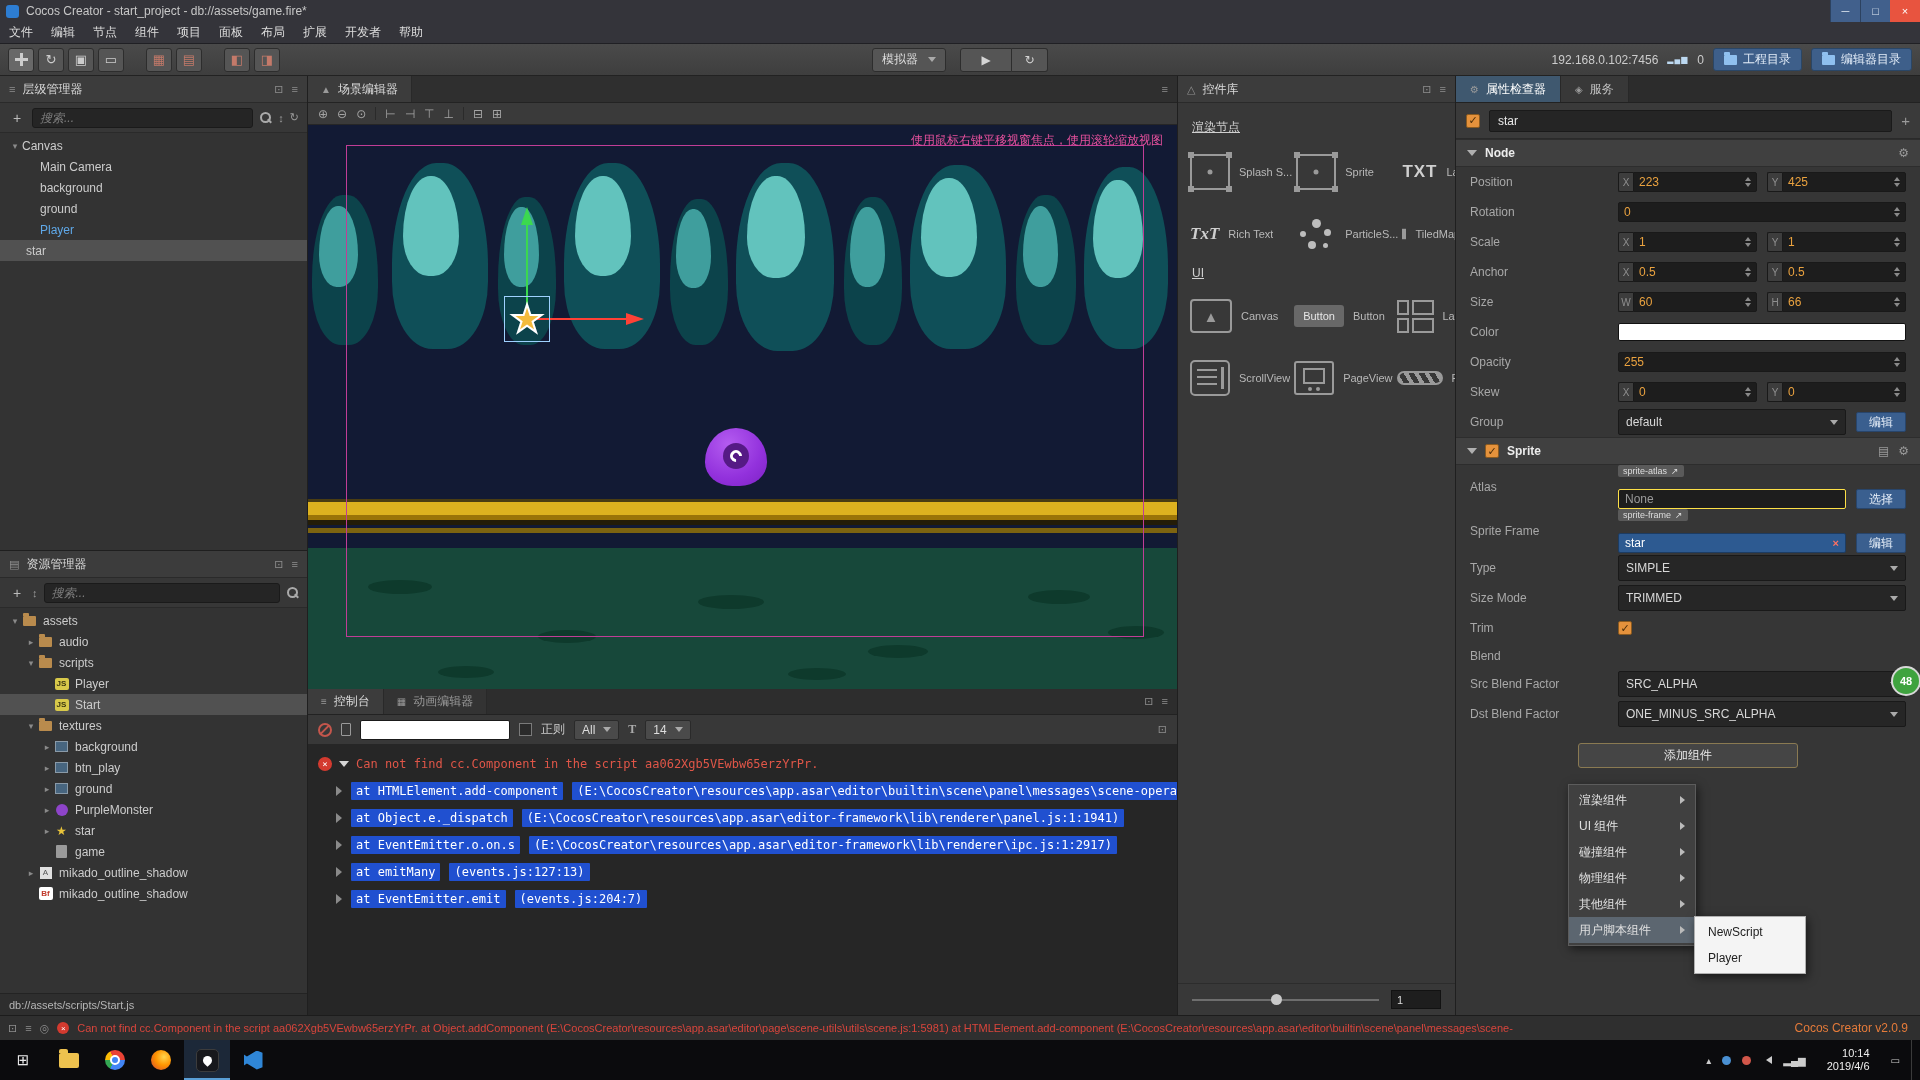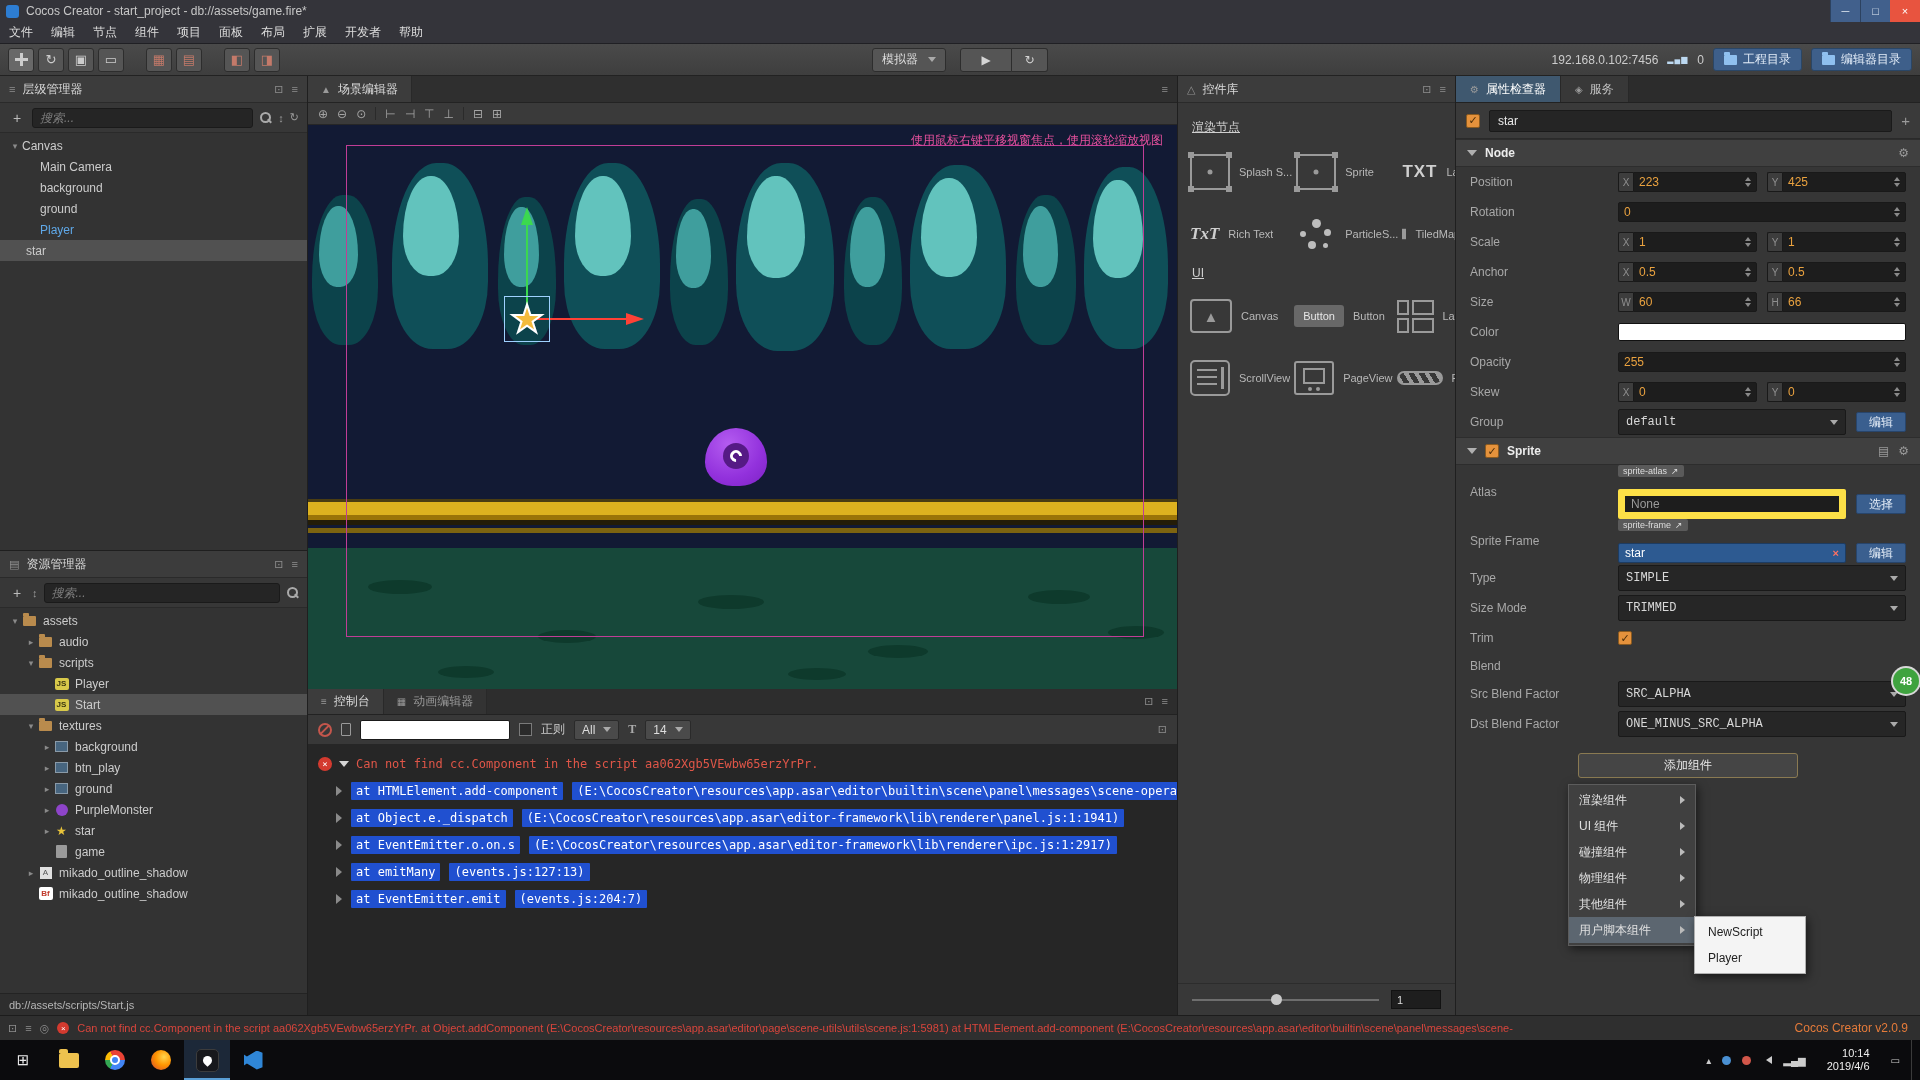--- a/index.html
+++ b/index.html
@@ -194,28 +194,28 @@
   .ctrl-line { display:flex; align-items:center; gap:10px; }
   .numpair { flex:1; display:flex; min-width:0; }
   .axis { width:15px; height:20px; background:#3d3d3d; border:1px solid #191919; border-right:none; border-radius:2px 0 0 2px; color:#8f8f8f; font-size:10px; display:flex; align-items:center; justify-content:center; flex-shrink:0; }
   .numfield { flex:1; height:20px; background:#1d1d1d; border:1px solid #191919; border-radius:0 2px 2px 0; display:flex; align-items:center; padding:0 5px; color:#eaa23f; min-width:0; }
   .numfield.full { border-radius:2px; }
   .st { margin-left:auto; display:flex; flex-direction:column; gap:2px; }
   .st i { display:block; width:0; height:0; border-left:3px solid transparent; border-right:3px solid transparent; }
   .st .up { border-bottom:4px solid #8a8a8a; }
   .st .dn { border-top:4px solid #8a8a8a; }
   .color-swatch { flex:1; height:18px; background:#fff; border:1px solid #111; border-radius:2px; }
-  .dd { flex:1; height:20px; background:#262626; border:1px solid #191919; border-radius:2px; display:flex; align-items:center; gap:8px; padding:12px 7px; color:#d8d8d8; min-width:0;font-family:Liberation Mono, monospace; }
+  .dd { flex:1; height:20px; background:#262626; border:1px solid #191919; border-radius:2px; display:flex; align-items:center; gap:8px; padding:12px 7px; color:#d8d8d8; min-width:0; }
   .dd .car { margin-left:auto; }
   .blue-btn { width:50px; height:20px; background:#3a5f8f; border:1px solid #28456b; border-radius:2px; color:#e8f0fa; display:flex; align-items:center; justify-content:center; flex-shrink:0; }
   .tagline { display:flex; }
   .tag { background:#5a5a5a; color:#ddd; font-size:9px; padding:1px 5px; border-radius:2px; display:flex; align-items:center; gap:4px; }
   .frame-field { flex:1; height:20px; background:#2d5a91; border:1px solid #1d3c62; border-radius:2px; color:#fff; display:flex; align-items:center; padding:0 6px; min-width:0; }
   .frame-x { margin-left:auto; color:#ff7163; font-weight:bold; font-size:11px; }
-  .nonefield { flex:1; height:20px; background:#1d1d1d; border:7px solid #fde047; border-radius:2px; color:#9a9a9a; display:flex; align-items:center; padding:8px 6px; min-width:0; }
+  .nonefield { flex:1; height:20px; background:#1d1d1d; border:1px solid #fde047; border-radius:2px; color:#9a9a9a; display:flex; align-items:center; padding:8px 6px; min-width:0; }
   .add-btn { margin:14px auto 0; width:220px; height:25px; background:#454545; border:1px solid #8a7a52; border-radius:3px; color:#e8e8e8; display:flex; align-items:center; justify-content:center; }
   .ctx-menu { position:absolute; left:112px; top:708px; width:128px; background:#404040; border:1px solid #5c5c5c; box-shadow:2px 3px 9px rgba(0,0,0,.55); padding:2px 0; z-index:10; }
   .ctx-item { height:26px; display:flex; align-items:center; padding:0 10px; color:#e0e0e0; }
   .ctx-item.hl { background:#5c6670; }
   .sub-arrow { margin-left:auto; width:0; height:0; border-top:4px solid transparent; border-bottom:4px solid transparent; border-left:5px solid #bbb; }
   .sub-menu { position:absolute; left:238px; top:840px; width:112px; background:#f4f4f4; border:1px solid #b0b0b0; box-shadow:2px 3px 9px rgba(0,0,0,.55); padding:2px 0; z-index:11; }
   .sub-item { height:26px; display:flex; align-items:center; padding:0 13px; color:#222; }
   .notif-badge { position:absolute; right:1px; top:592px; width:26px; height:26px; border-radius:50%; background:#3fa33f; color:#fff; font-size:11px; font-weight:bold; display:flex; align-items:center; justify-content:center; box-shadow:0 0 0 2px #d8d8d8; z-index:12; }
 
   

